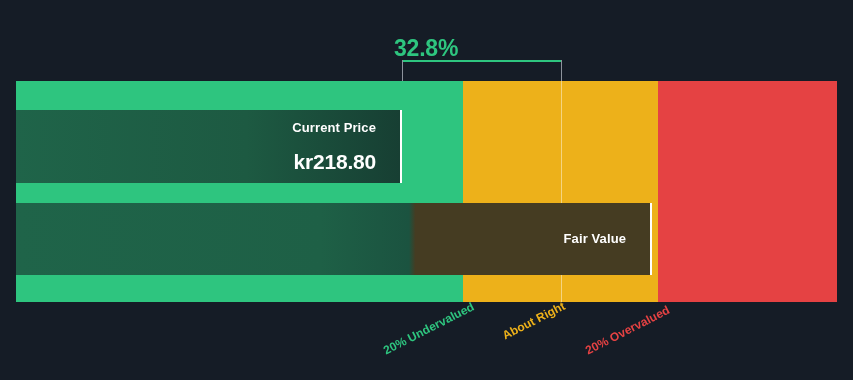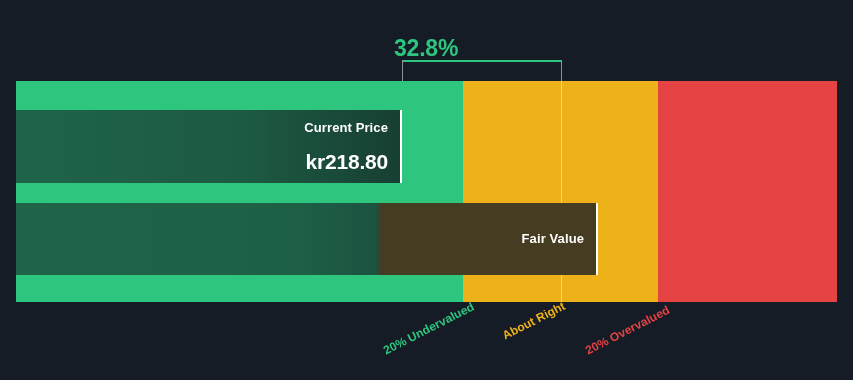--- a/index.html
+++ b/index.html
@@ -91,33 +91,33 @@
   #divider-mid { left: 545px; }
 
   
   .bar {
     position: absolute;
     left: 0;
     display: flex;
     align-items: center;
     justify-content: flex-end;
     box-sizing: border-box;
-    padding-right: 0px;
+    padding-right: 12px;
   }
   #bar-current {
     top: 29px;
     height: 73px;
     width: 386px;
     background: linear-gradient(to right, #1f6449 0%, #1d5a42 60%, #173f33 100%);
     border-right: 2px solid #ffffff;
   }
   #bar-fair {
     top: 122px;
     height: 72px;
-    width: 582px;
+    width: 636px;
     background: linear-gradient(to right, #1f6449 0%, #1e6046 48%, #1b5340 62%, #453c22 63%, #453c22 100%);
     border-right: 2px solid #ffffff;
   }
   .bar-labels {
     text-align: right;
     padding-right: 12px;
     color: #ffffff;
   }
   .bar-title {
     font-size: 13px;

